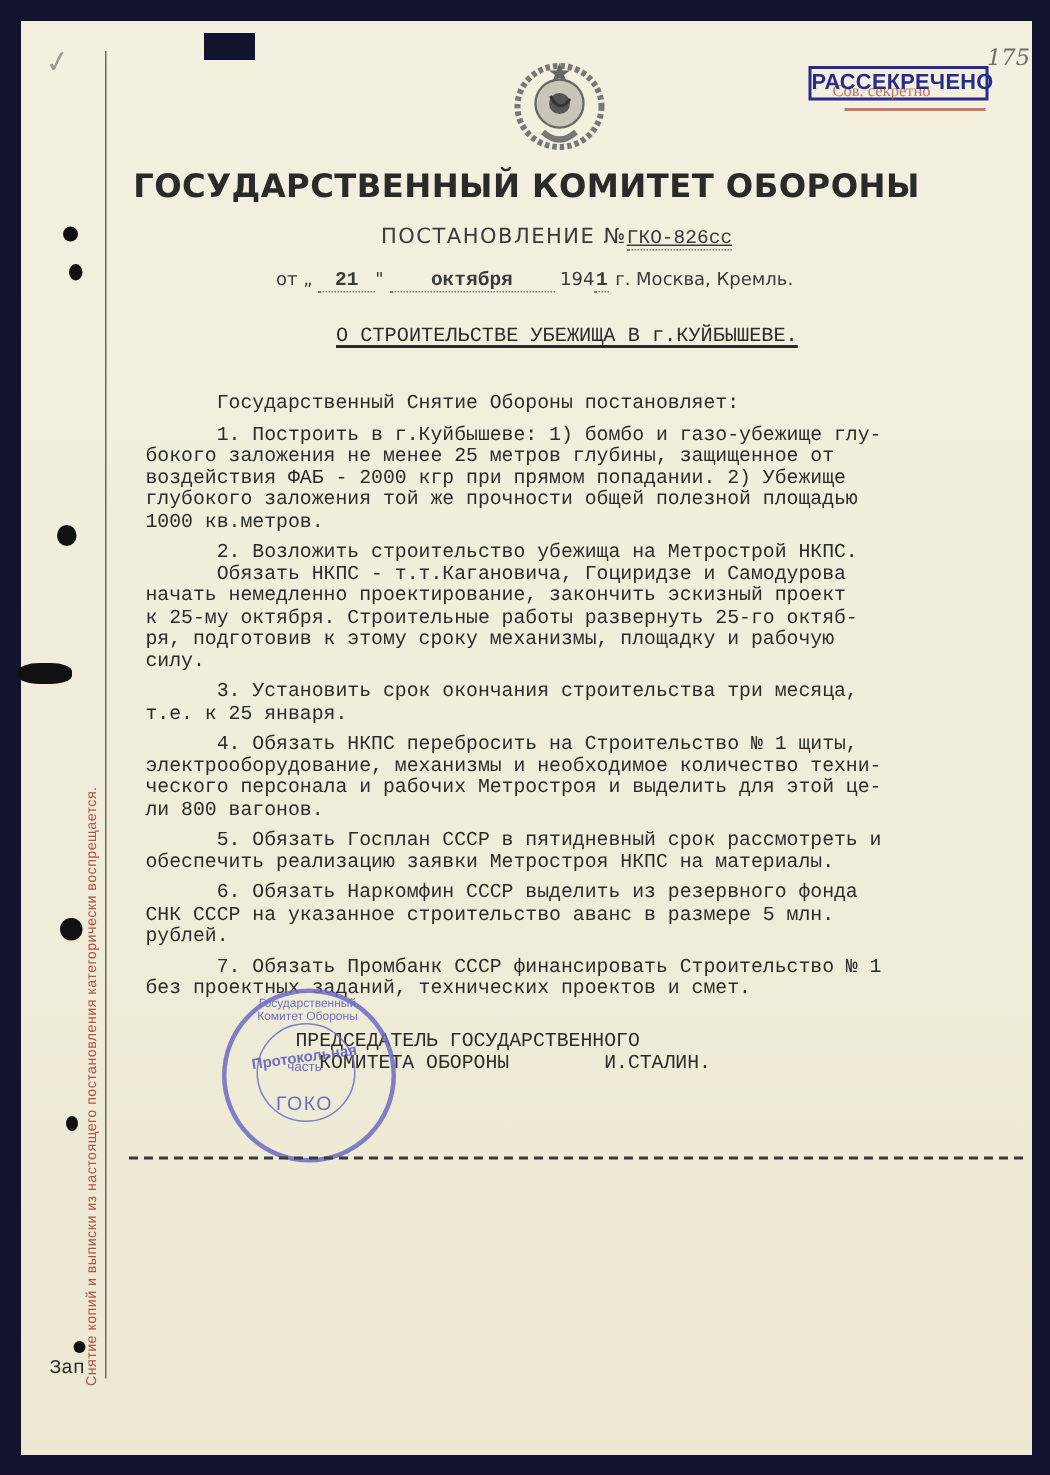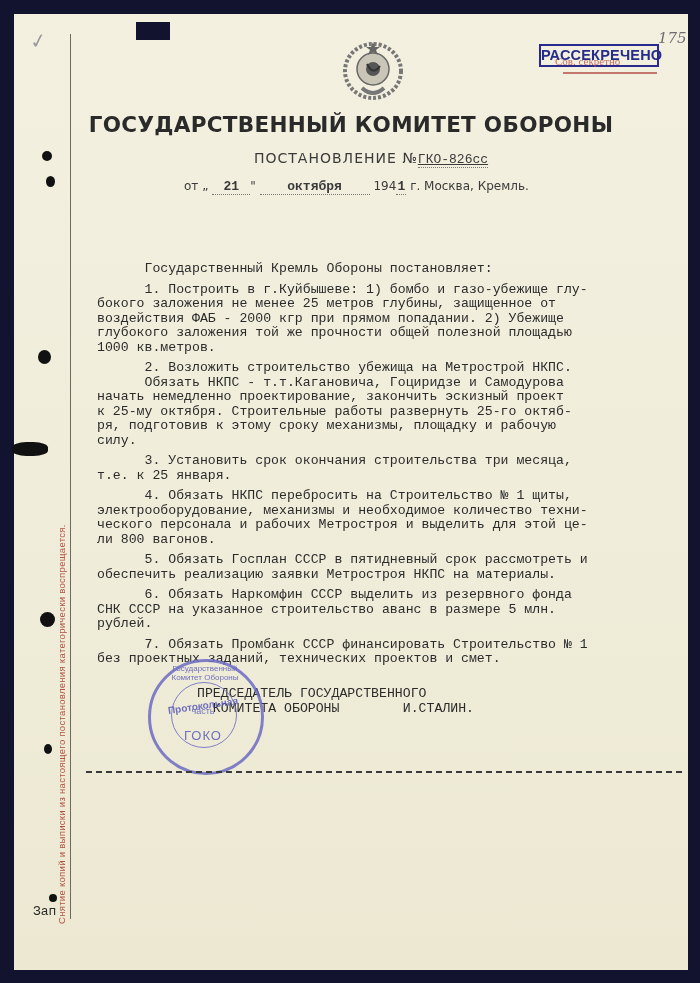--- a/index.html
+++ b/index.html
@@ -81,22 +81,23 @@
   </div>
 
   <div class="dateline">
     <span>от „</span>
     <span class="fill" style="width:38px">21</span><span>"</span>
     <span class="fill" style="width:110px">октября</span>
     <span>194</span><span class="fill" style="width:10px">1</span>
     <span>г. Москва, Кремль.</span>
   </div>
 
+  <div class="subject">О СТРОИТЕЛЬСТВЕ УБЕЖИЩА В г.КУЙБЫШЕВЕ.</div>
 
-  <div class="body-text"><span class="para">      Государственный Кремль Обороны постановляет:</span><span class="para">      1. Построить в г.Куйбышеве: 1) бомбо и газо-убежище глу-
+  <div class="body-text"><span class="para">      Государственный Снятие Обороны постановляет:</span><span class="para">      1. Построить в г.Куйбышеве: 1) бомбо и газо-убежище глу-
 бокого заложения не менее 25 метров глубины, защищенное от
 воздействия ФАБ - 2000 кгр при прямом попадании. 2) Убежище
 глубокого заложения той же прочности общей полезной площадью
 1000 кв.метров.</span><span class="para">      2. Возложить строительство убежища на Метрострой НКПС.
       Обязать НКПС - т.т.Кагановича, Гоциридзе и Самодурова
 начать немедленно проектирование, закончить эскизный проект
 к 25-му октября. Строительные работы развернуть 25-го октяб-
 ря, подготовив к этому сроку механизмы, площадку и рабочую
 силу.</span><span class="para">      3. Установить срок окончания строительства три месяца,
 т.е. к 25 января.</span><span class="para">      4. Обязать НКПС перебросить на Строительство № 1 щиты,

